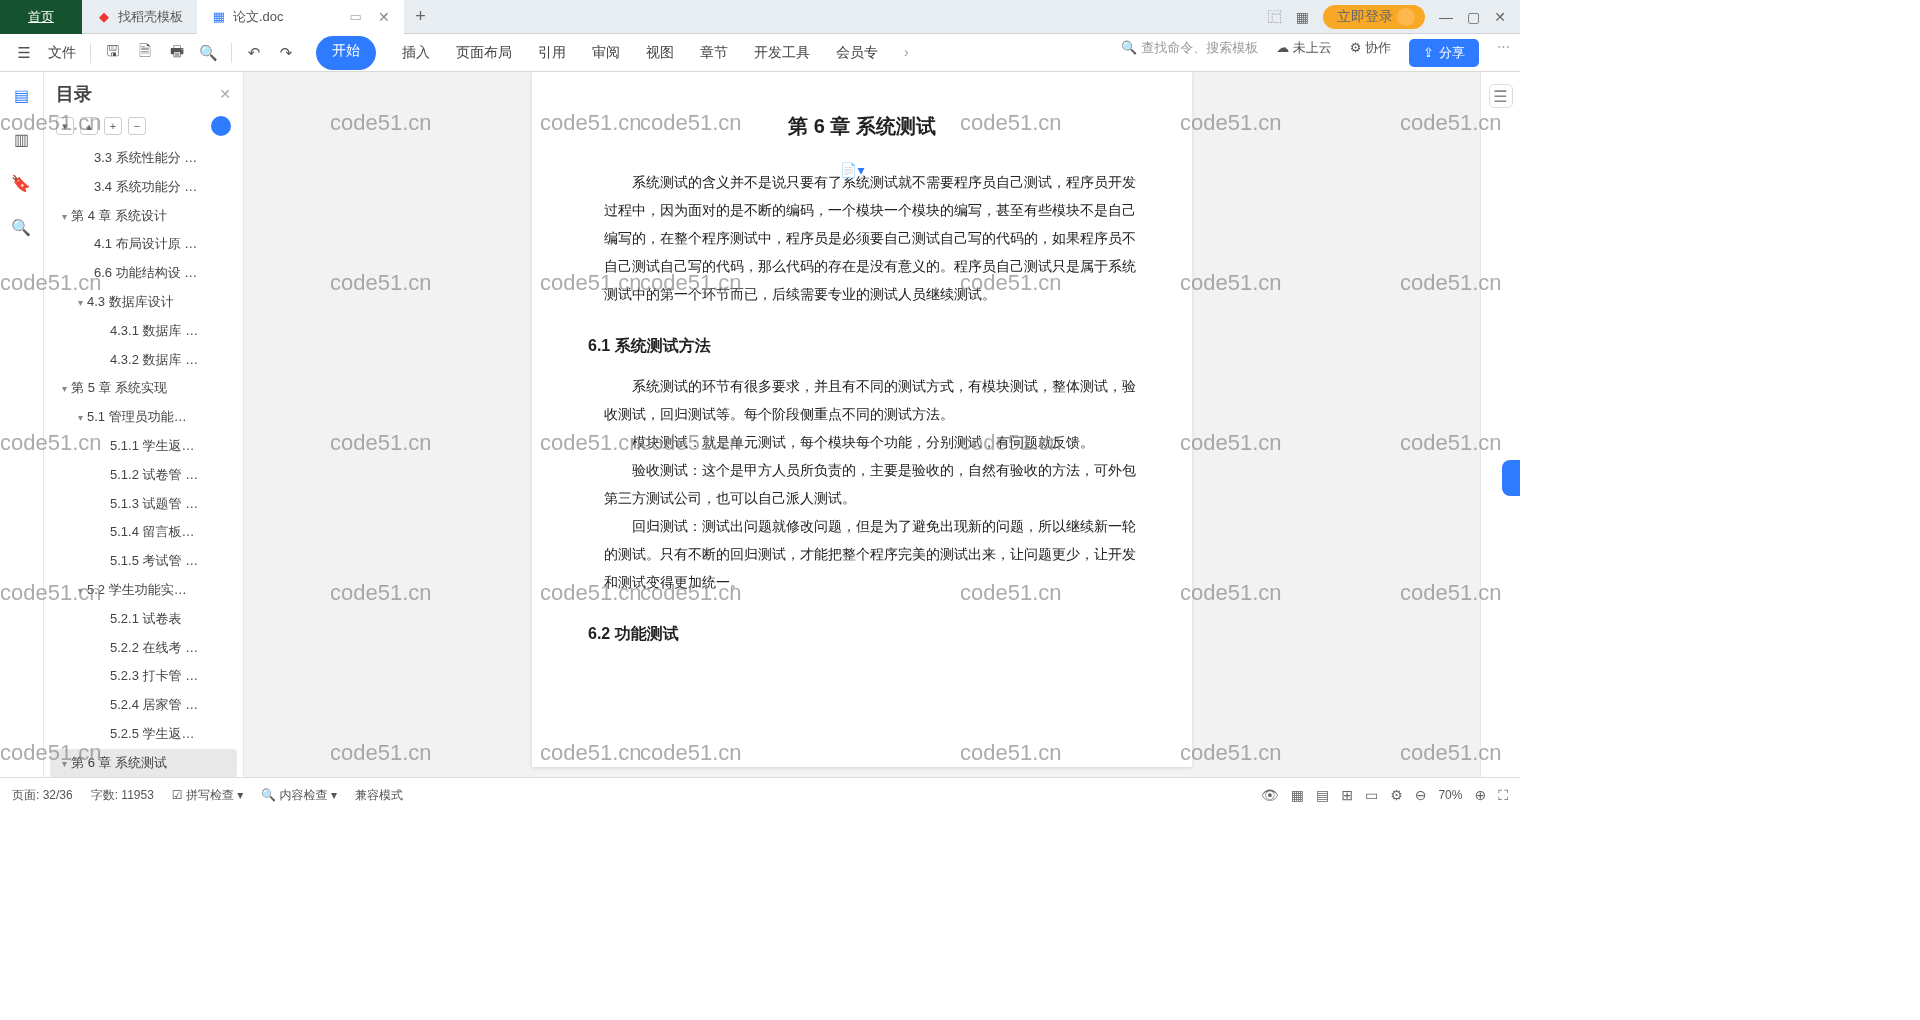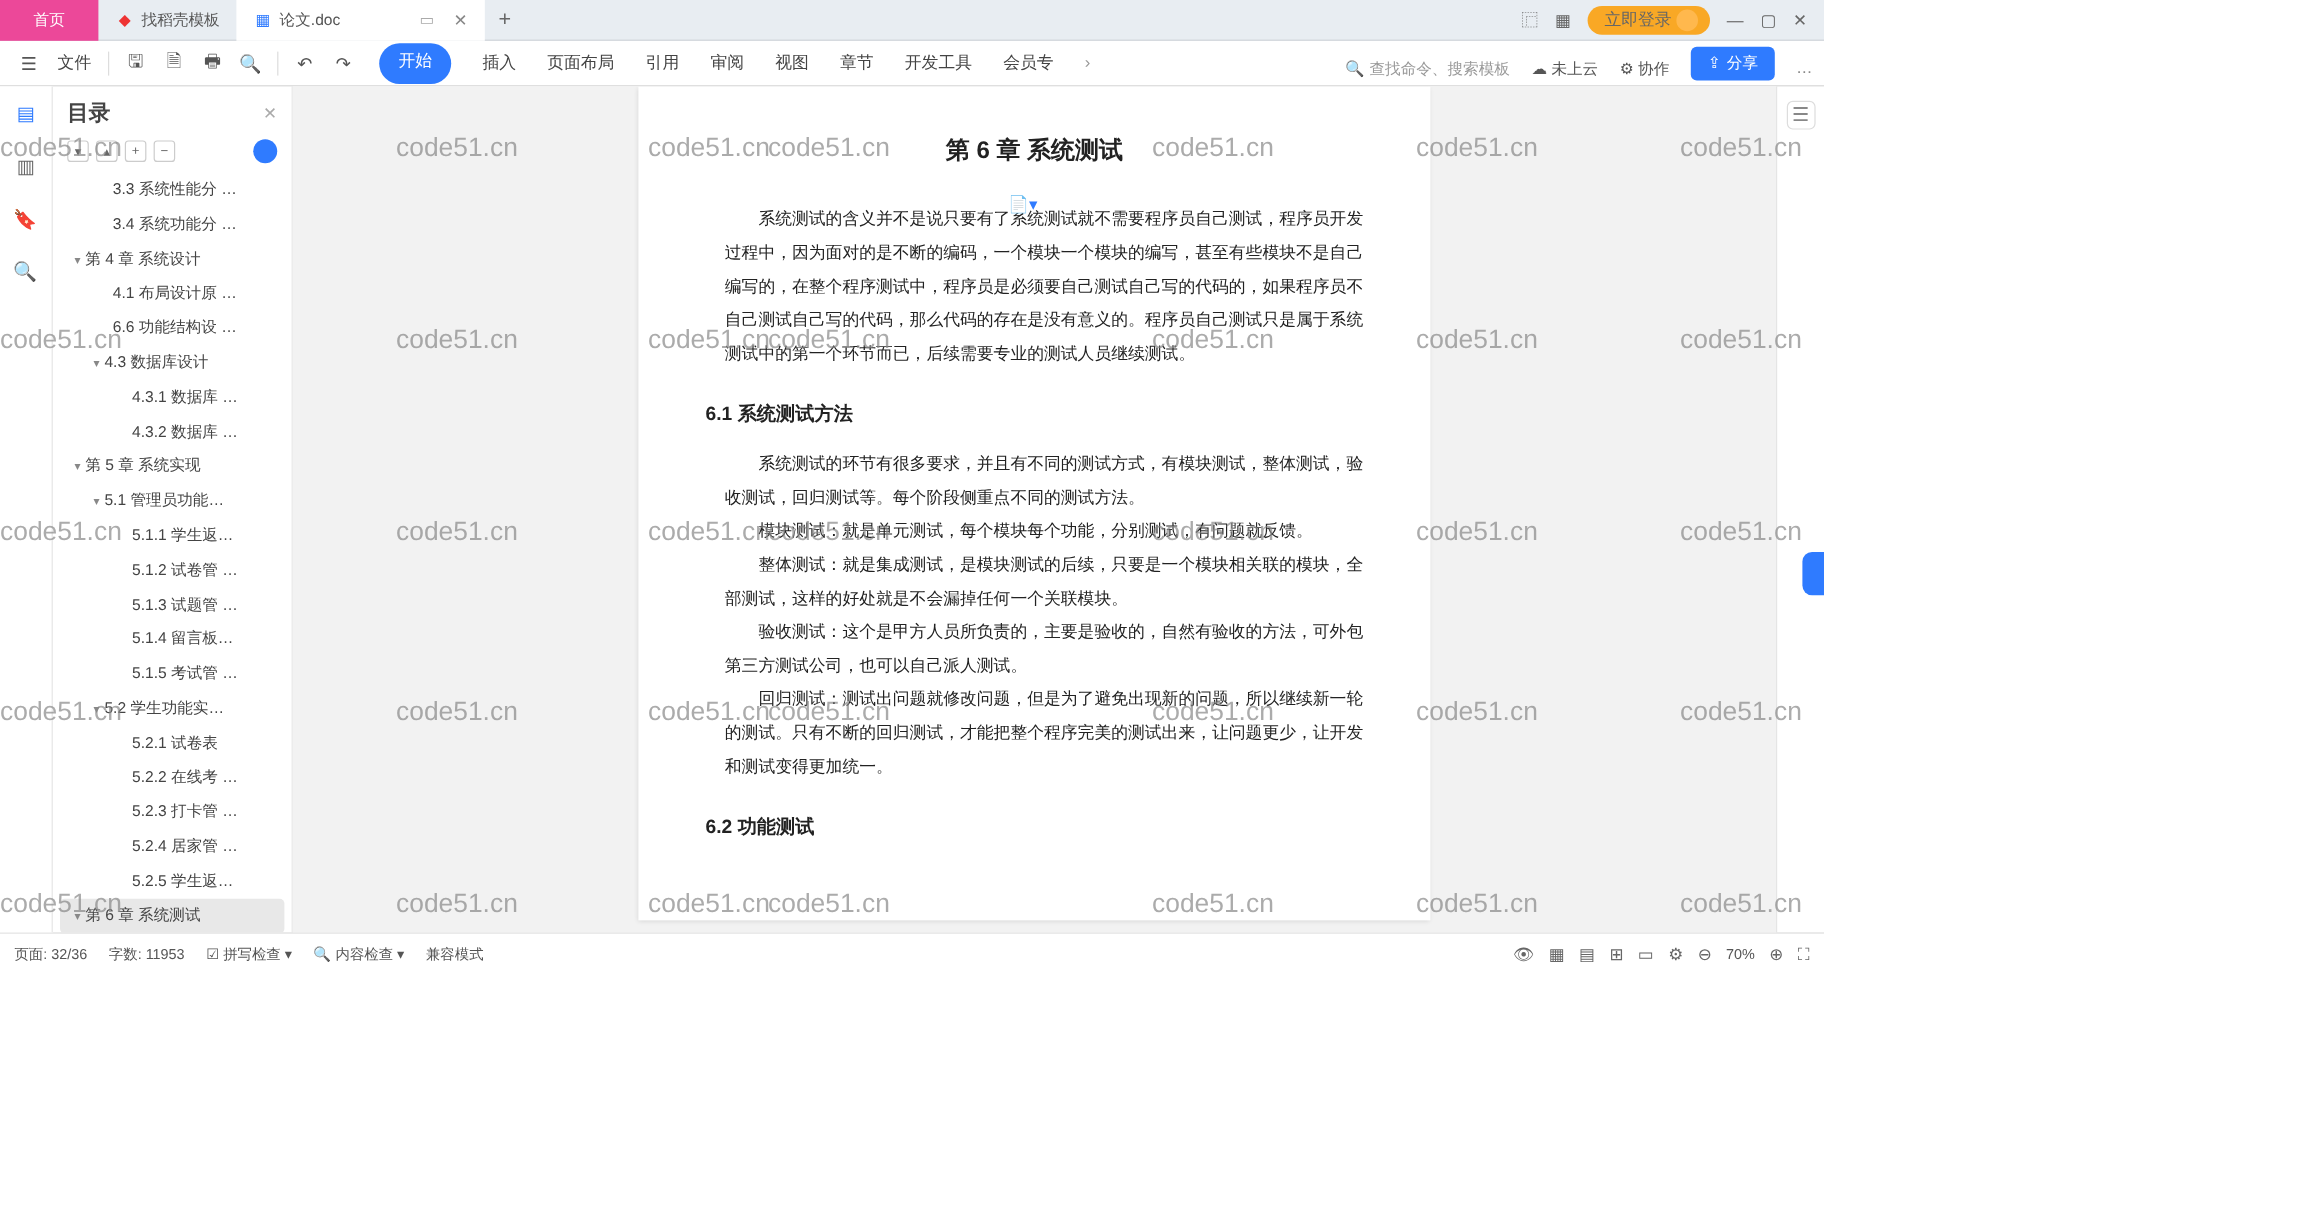--- a/index.html
+++ b/index.html
@@ -1,35 +1,35 @@
 <!DOCTYPE html>
 <html><head>
 <meta charset="utf-8">
 <style>
 * { margin:0; padding:0; box-sizing:border-box; font-family:"Microsoft YaHei",Arial,sans-serif; }
 body { width:1520px; height:805px; background:#fff; overflow:hidden; position:relative; }
 .tab-bar { height:34px; background:#e8edf2; display:flex; align-items:center; border-bottom:1px solid #d0d5da; }
 .tab { height:34px; padding:0 14px; display:flex; align-items:center; gap:6px; font-size:13px; color:#555; cursor:pointer; position:relative; }
-.tab.home { background:#ec4899; color:#fff; padding:0 28px; }
+.tab.home { background:#14532d; color:#fff; padding:0 28px;text-decoration:underline; }
 .tab.active { background:#fff; }
 .tab .ico { width:16px; height:16px; display:inline-flex; align-items:center; justify-content:center; }
 .tab .close { margin-left:10px; color:#888; font-size:14px; }
 .tab-add { width:34px; text-align:center; font-size:18px; color:#666; }
 .win-ctrl { margin-left:auto; display:flex; align-items:center; gap:14px; padding-right:14px; }
 .win-ctrl .ico, .win-ctrl span { color:#666; font-size:14px; cursor:pointer; }
 .login-btn { background:#f9a825; color:#fff; padding:3px 10px 3px 14px; border-radius:14px; font-size:12px; display:flex; align-items:center; gap:4px; }
 .login-btn .av { width:18px; height:18px; background:#ffb84d; border-radius:50%; display:inline-block; }
 
 .menubar { height:38px; display:flex; align-items:center; border-bottom:1px solid #d8d8d8; padding:0 10px; gap:4px; }
 .menubar .mib { width:28px; height:28px; display:flex; align-items:center; justify-content:center; color:#555; font-size:15px; }
 .menubar .sep { width:1px; height:20px; background:#ddd; margin:0 4px; }
 .menu-tabs { display:flex; gap:26px; margin-left:12px; }
 .menu-tabs span { font-size:14px; color:#444; cursor:pointer; padding:8px 0; }
 .menu-tabs span.act { color:#fff; background:#2f7bff; padding:6px 16px; border-radius:20px; }
-.menu-right { margin-left:auto; display:flex; align-items:flex-end; gap:18px; color:#555; font-size:13px; }
+.menu-right { margin-left:auto; display:flex; align-items:flex-start; gap:18px; color:#555; font-size:13px; }
 .search-box { color:#999; font-size:13px; }
 .share-btn { background:#2f7bff; color:#fff; padding:5px 14px; border-radius:5px; display:flex; align-items:center; gap:5px; }
 
 .main { display:flex; height:calc(100% - 34px - 38px - 28px); }
 .leftbar { width:44px; background:#fff; border-right:1px solid #e5e5e5; display:flex; flex-direction:column; align-items:center; gap:22px; padding-top:12px; }
 .leftbar .lb { width:22px; height:22px; color:#666; display:flex; align-items:center; justify-content:center; font-size:16px; }
 
 .outline { width:200px; border-right:1px solid #e5e5e5; overflow:hidden; font-size:13px; color:#444; }
 .outline-hd { padding:10px 12px 6px; font-size:18px; font-weight:600; display:flex; align-items:center; justify-content:space-between; }
 .outline-hd .x { color:#aaa; font-size:14px; font-weight:normal; }
@@ -169,21 +169,20 @@
   </div>
 
   <div class="docwrap">
     <span class="doc-ico">📄▾</span>
     <div class="page">
       <h1>第 6 章  系统测试</h1>
       <p>系统测试的含义并不是说只要有了系统测试就不需要程序员自己测试，程序员开发过程中，因为面对的是不断的编码，一个模块一个模块的编写，甚至有些模块不是自己编写的，在整个程序测试中，程序员是必须要自己测试自己写的代码的，如果程序员不自己测试自己写的代码，那么代码的存在是没有意义的。程序员自己测试只是属于系统测试中的第一个环节而已，后续需要专业的测试人员继续测试。</p>
       <h2>6.1  系统测试方法</h2>
       <p>系统测试的环节有很多要求，并且有不同的测试方式，有模块测试，整体测试，验收测试，回归测试等。每个阶段侧重点不同的测试方法。</p>
       <p>模块测试：就是单元测试，每个模块每个功能，分别测试，有问题就反馈。</p>
-      <p>整体测试：就是集成测试，是模块测试的后续，只要是一个模块相关联的模块，全部测试，这样的好处就是不会漏掉任何一个关联模块。</p>
       <p>验收测试：这个是甲方人员所负责的，主要是验收的，自然有验收的方法，可外包第三方测试公司，也可以自己派人测试。</p>
       <p>回归测试：测试出问题就修改问题，但是为了避免出现新的问题，所以继续新一轮的测试。只有不断的回归测试，才能把整个程序完美的测试出来，让问题更少，让开发和测试变得更加统一。</p>
       <h2>6.2  功能测试</h2>
 
     </div>
   </div>
 
   <div class="rightbar">
     <div class="rb">☰</div>
   </div>

